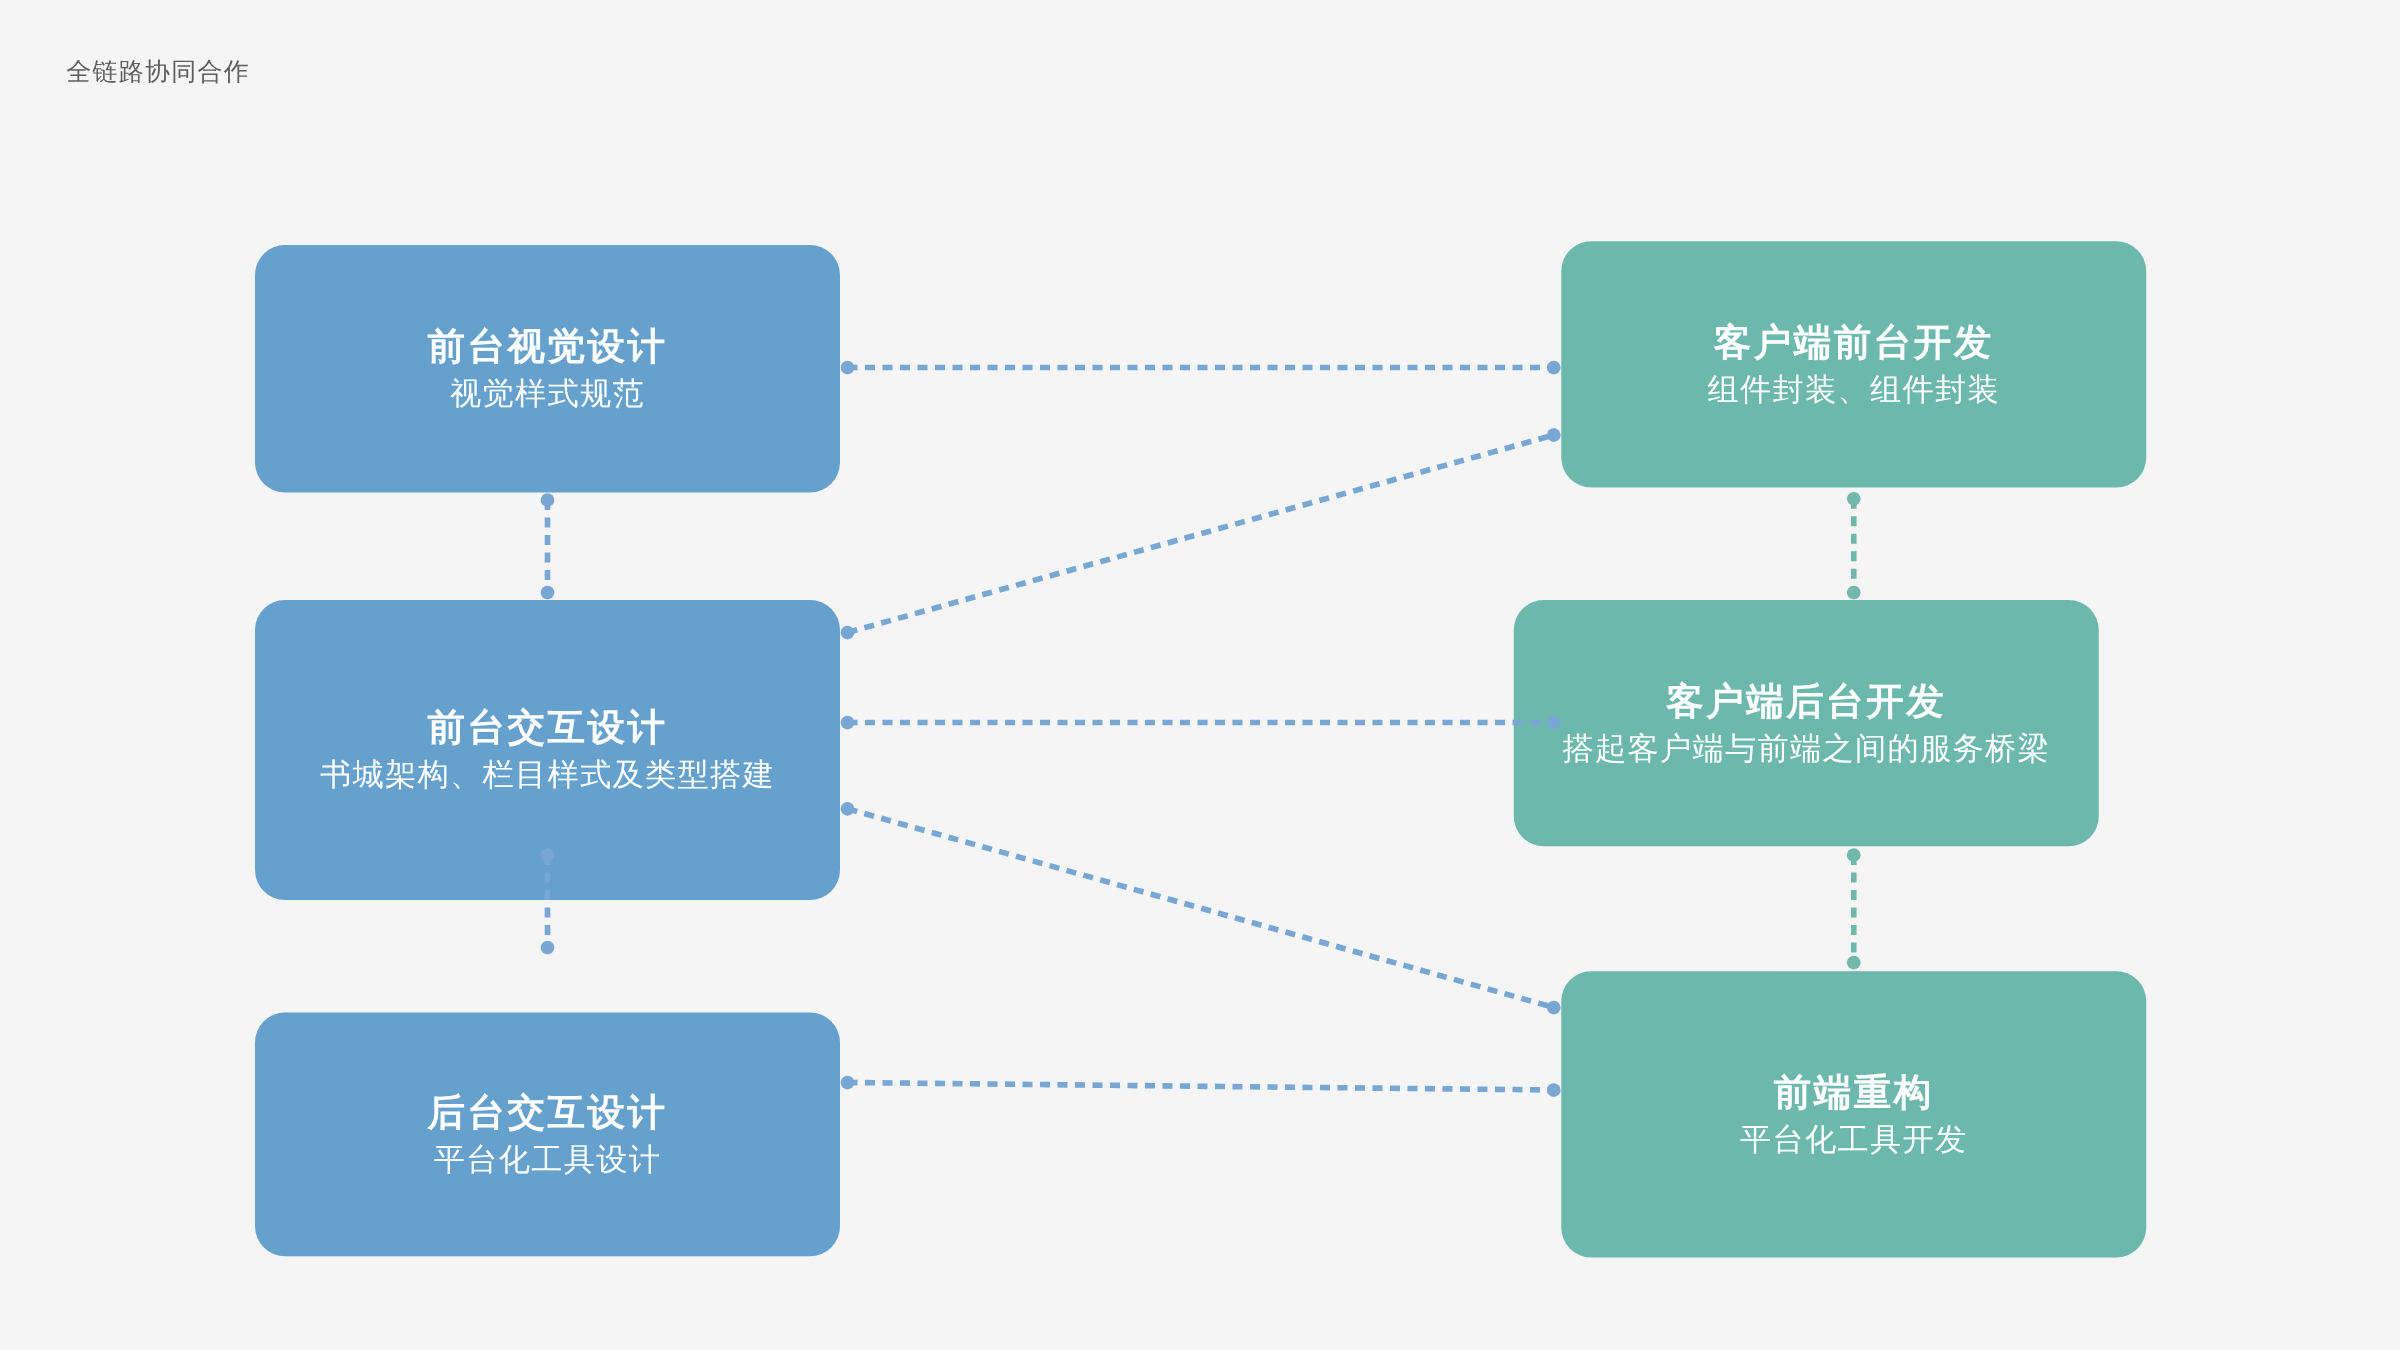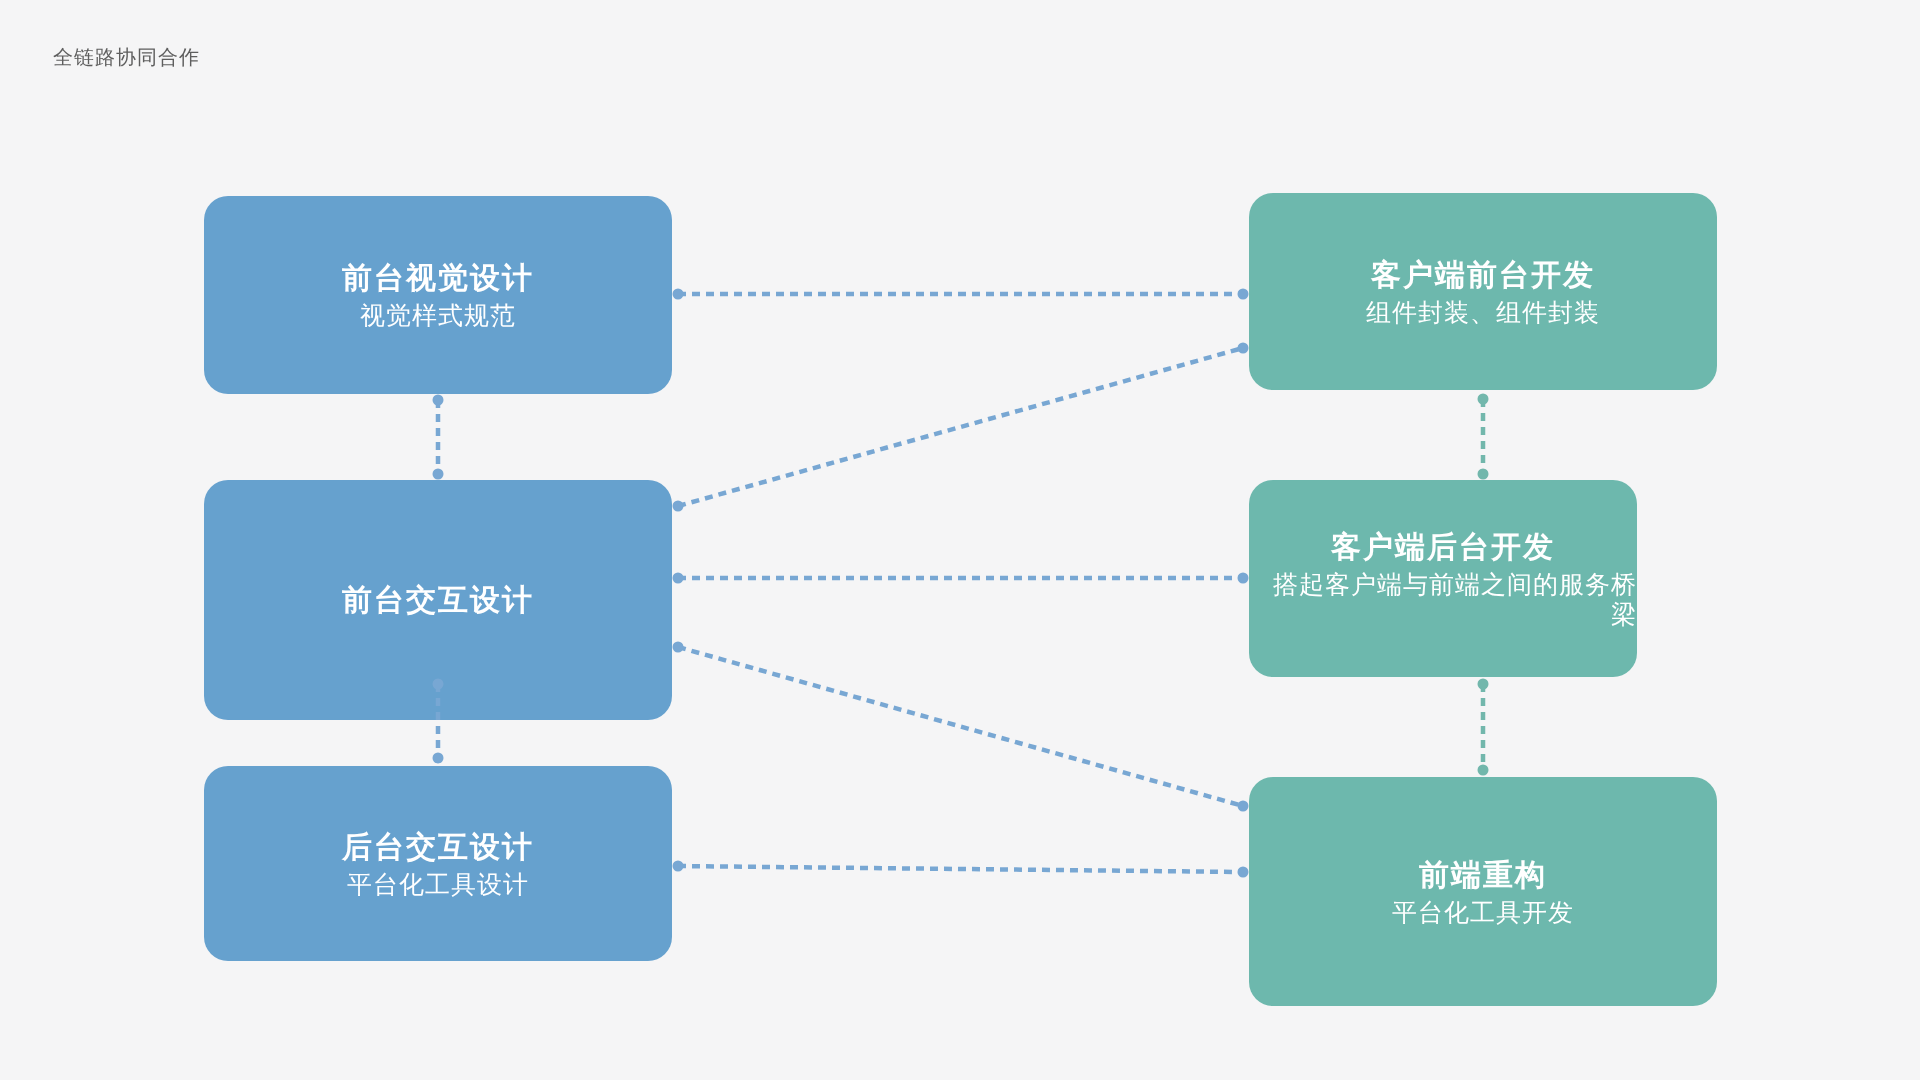--- a/index.html
+++ b/index.html
@@ -38,23 +38,23 @@
     line-height: 1.2;
   }
   .node-subtitle {
     font-size: 25px;
     letter-spacing: 1px;
     margin-top: 4px;
     line-height: 1.2;
   }
   #node-l1 { left: 204px;  top: 196px; width: 468px; height: 198px; }
   #node-l2 { left: 204px;  top: 480px; width: 468px; height: 240px; }
-  #node-l3 { left: 204px;  top: 766px; width: 468px; height: 195px; }
+  #node-l3 { left: 204px;  top: 810px; width: 468px; height: 195px; }
   #node-r1 { left: 1249px; top: 193px; width: 468px; height: 197px; }
-  #node-r2 { left: 1249px; top: 480px; width: 388px; height: 197px; }
+  #node-r2 { left: 1211px; top: 480px; width: 468px; height: 197px; }
   #node-r3 { left: 1249px; top: 777px; width: 468px; height: 229px; }
   .connector-layer {
     position: absolute;
     left: 0; top: 0;
     width: 1920px;
     height: 1080px;
     pointer-events: none;
   }
 </style>
 </head>
@@ -64,20 +64,21 @@
 
   <div class="page-title">全链路协同合作</div>
 
   <div class="node design" id="node-l1">
     <div class="node-title">前台视觉设计</div>
     <div class="node-subtitle">视觉样式规范</div>
   </div>
 
   <div class="node design" id="node-l2">
     <div class="node-title">前台交互设计</div>
+    <div class="node-subtitle">书城架构、栏目样式及类型搭建</div>
   </div>
 
   <div class="node design" id="node-l3">
     <div class="node-title">后台交互设计</div>
     <div class="node-subtitle">平台化工具设计</div>
   </div>
 
   <div class="node dev" id="node-r1">
     <div class="node-title">客户端前台开发</div>
     <div class="node-subtitle">组件封装、组件封装</div>

